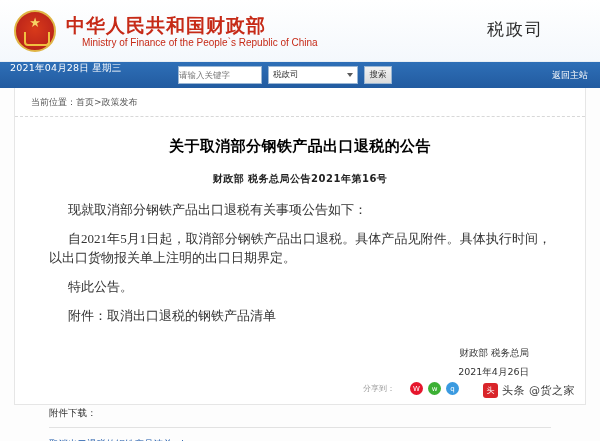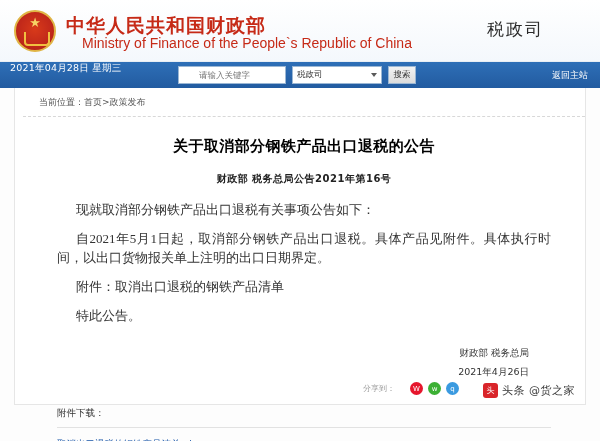--- a/index.html
+++ b/index.html
@@ -73,21 +73,21 @@
   .title-cn {
     font-family: "DejaVu Sans", "Liberation Sans", sans-serif;
     font-size: 19px;
     font-weight: bold;
     color: #c62a17;
     letter-spacing: 1px;
     line-height: 24px;
     white-space: nowrap;
   }
   .title-en {
-    font-size: 14px;
+    font-size: 10px;
     color: #c62a17;
     line-height: 12px;
     white-space: nowrap;
     padding-left: 16px;
   }
   .dept-name {
     position: absolute;
     right: 56px;
     top: 18px;
     font-family: "DejaVu Sans", "Liberation Sans", sans-serif;
@@ -117,28 +117,28 @@
   }
   .nav-search {
     position: absolute;
     left: 178px;
     top: 4px;
     display: flex;
     align-items: stretch;
     height: 18px;
   }
   .kw-input {
-    width: 108px;
+    width: 84px;
     height: 18px;
     border: 1px solid #9bb7d4;
     background: #ffffff;
     font-size: 8.5px;
     font-family: "DejaVu Sans", "Liberation Sans", sans-serif;
     color: #9a9a9a;
-    padding: 0 20px;
+    padding: 0 0;
     box-sizing: border-box;
     outline: none;
   }
   .kw-select {
     width: 90px;
     height: 18px;
     margin-left: 6px;
     border: 1px solid #9bb7d4;
     background: #ffffff;
     font-size: 8.5px;
@@ -184,21 +184,20 @@
   
   .content {
     margin: 0 14px;
     background: #ffffff;
     border-left: 1px solid #e6e6e6;
     border-right: 1px solid #e6e6e6;
     border-bottom: 1px solid #e6e6e6;
     box-sizing: border-box;
     height: 317px;
     position: relative;
-    padding-left: 8px;
   }
   .breadcrumb {
     border-bottom: 1px dashed #d8d8d8;
     padding: 8px 16px 7px 16px;
     font-family: "DejaVu Sans", "Liberation Sans", sans-serif;
     font-size: 9px;
     color: #555555;
   }
   .breadcrumb a {
     color: #555555;
@@ -350,22 +349,22 @@
     <div class="breadcrumb">
       <span>当前位置：</span><a href="#">首页</a><span>&gt;</span><a href="#">政策发布</a>
     </div>
 
     <div class="doc-title">关于取消部分钢铁产品出口退税的公告</div>
     <div class="doc-subtitle">财政部  税务总局公告2021年第16号</div>
 
     <div class="doc-body">
       <p>现就取消部分钢铁产品出口退税有关事项公告如下：</p>
       <p>自2021年5月1日起，取消部分钢铁产品出口退税。具体产品见附件。具体执行时间，以出口货物报关单上注明的出口日期界定。</p>
+      <p>特此公告。</p>
       <p>附件：取消出口退税的钢铁产品清单</p>
-      <p>特此公告。</p>
     </div>
 
     <div class="sign">
       <div>财政部  税务总局</div>
       <div>2021年4月26日</div>
     </div>
 
     <div class="attach-block">
       <div>附件下载：</div>
       <div class="sep"></div>

